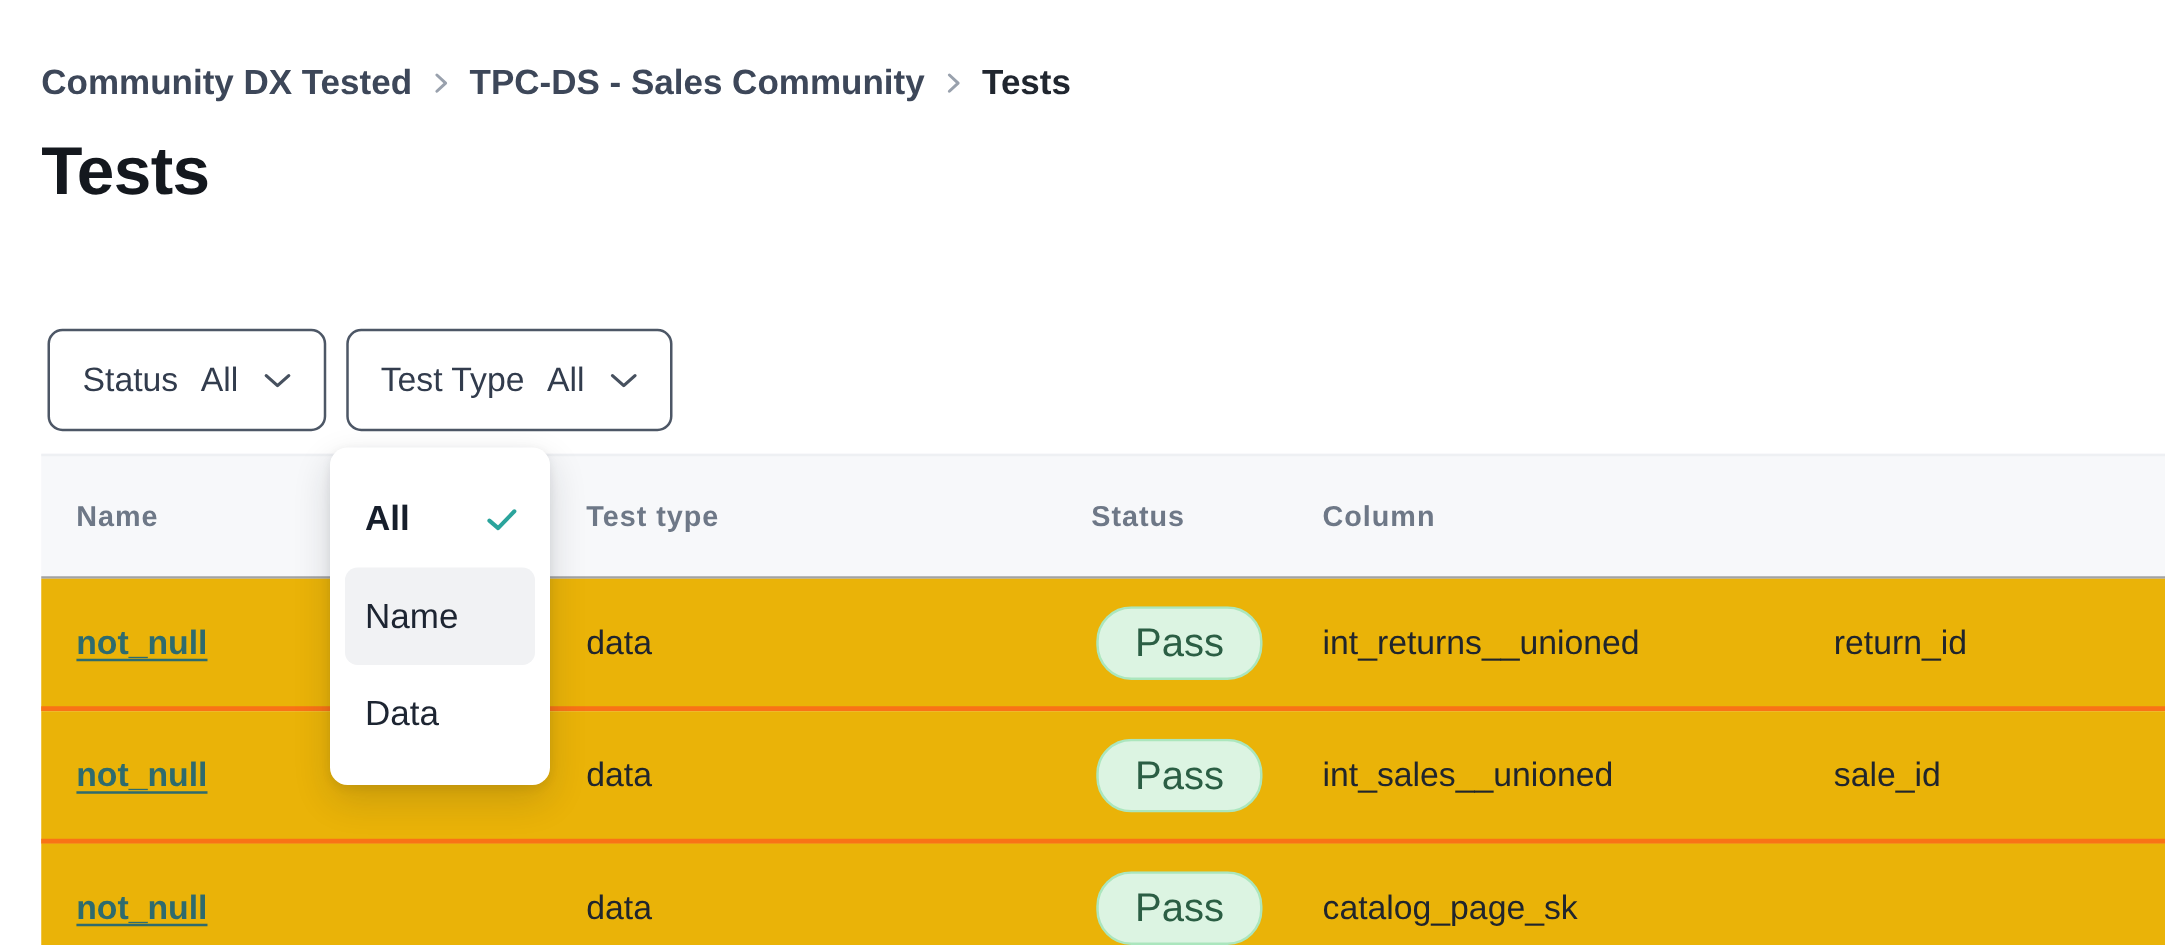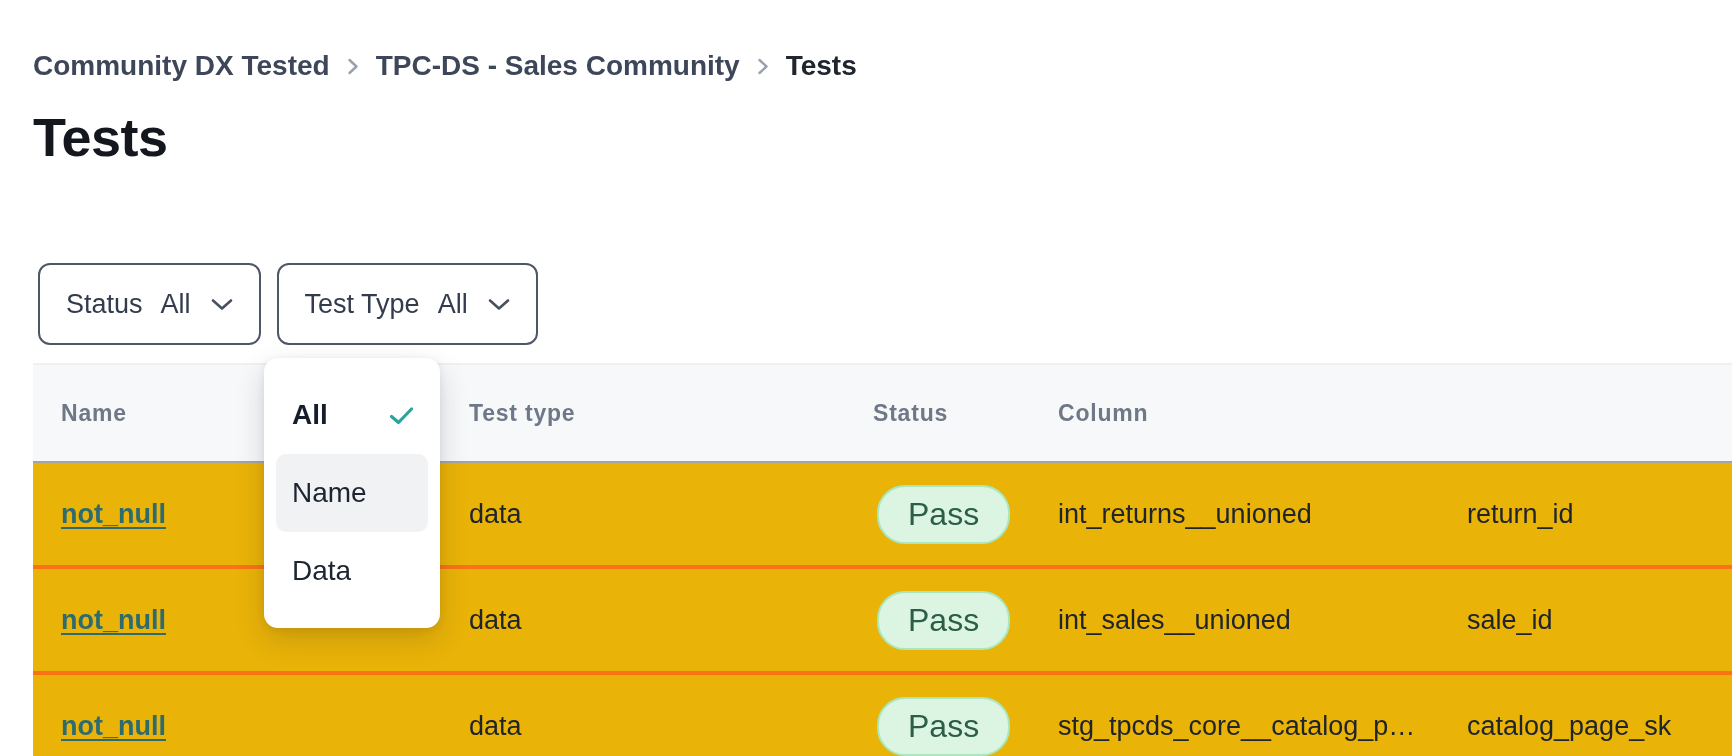--- a/index.html
+++ b/index.html
@@ -184,21 +184,20 @@
     <div class="td">data</div>
     <div class="td"><span class="status-badge">Pass</span></div>
     <div class="td">int_sales__unioned</div>
     <div class="td">sale_id</div>
   </div>
 
   <div class="trow">
     <div class="td"><span class="name-link">not_null</span></div>
     <div class="td">data</div>
     <div class="td"><span class="status-badge">Pass</span></div>
-    <div class="td">stg_tpcds_core__catalog_p…</div>
     <div class="td">catalog_page_sk</div>
   </div>
 </div>
 
 <div class="dropdown-menu">
   <div class="dd-item selected">
     <span>All</span>
     <span class="dd-check">
       <svg width="25" height="19" viewBox="0 0 25 19" fill="none">
           <polyline points="2.5,10.5 9.5,16.5 22.5,3" stroke="#2ba49c" stroke-width="3.2" stroke-linecap="round" stroke-linejoin="round"></polyline>

